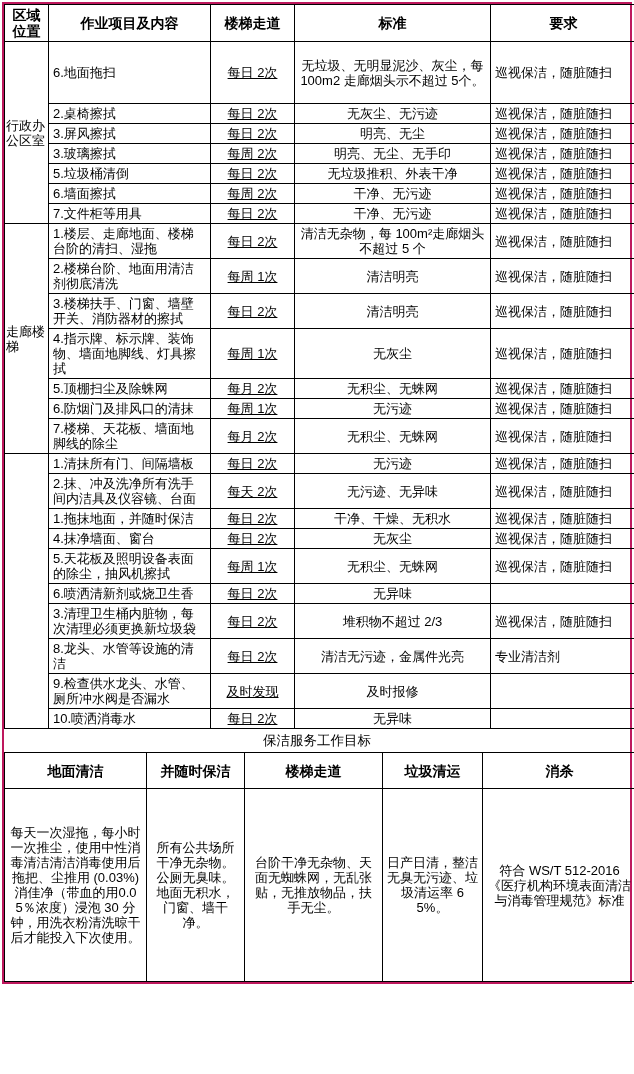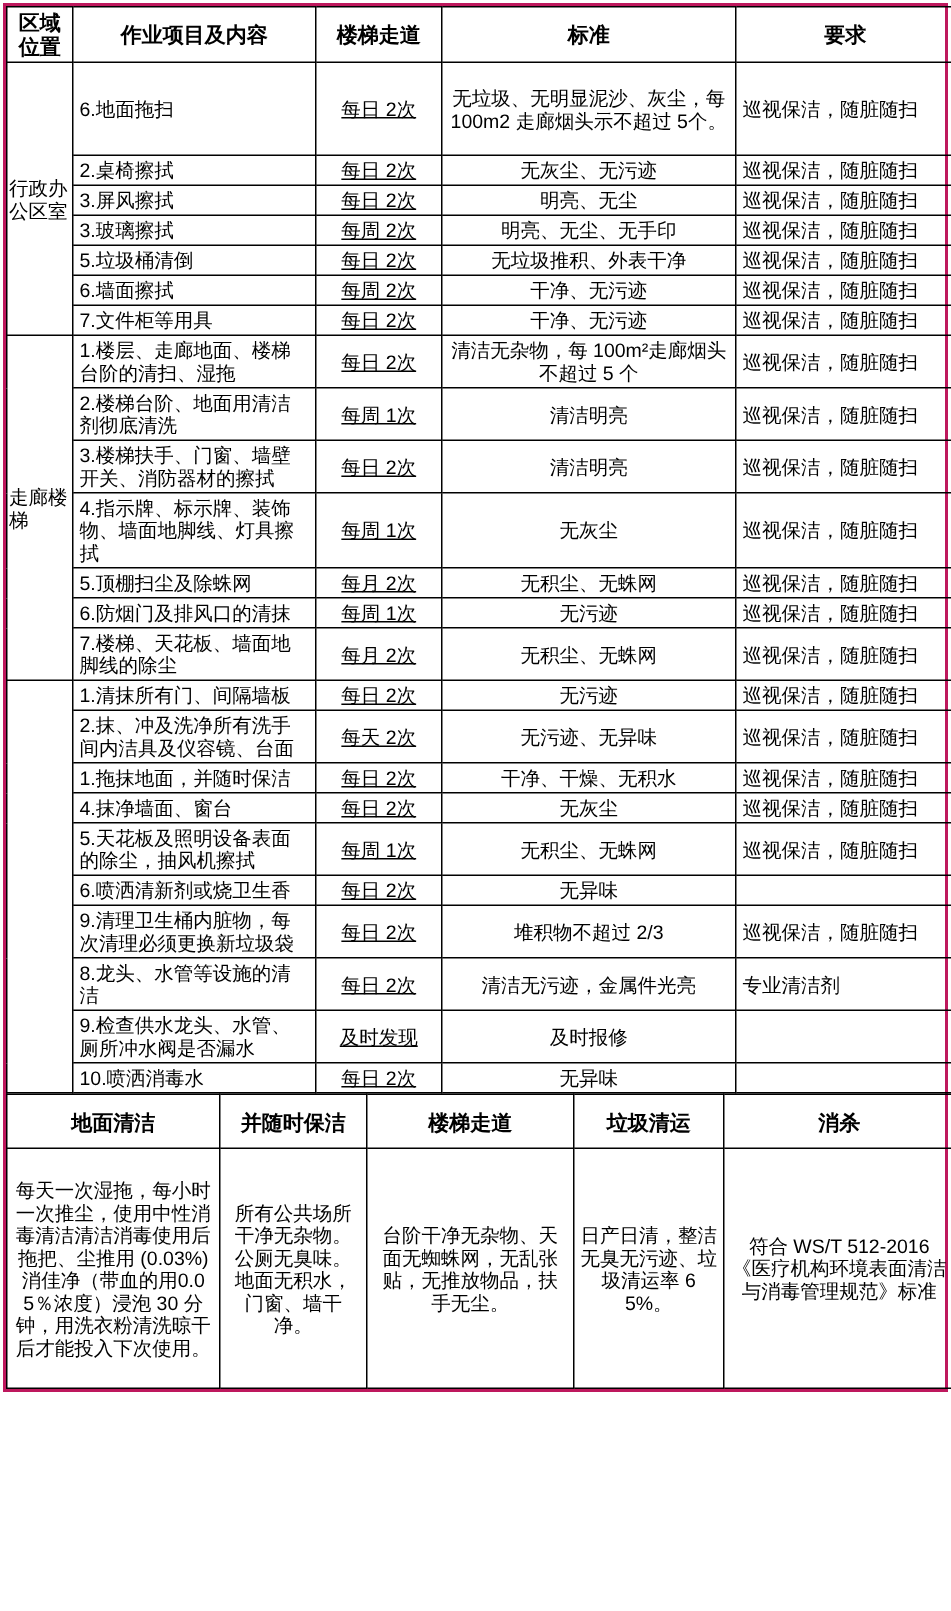--- a/index.html
+++ b/index.html
@@ -24,21 +24,21 @@
   .c-freq  { text-align:center;text-decoration:underline; }
   .c-std   { text-align:center; }
   .c-req   { text-align:left; }
   tr.h62 { height:62px; }
   .banner {
     text-align:center; font-size:13.5px; line-height:16px;
     padding:4px 0 3px 0; background:#fff;
   }
   .goals th { padding:2px 6px; }
   .goals tr.ghead { height:36px; }
-  .goals td { text-align:center; height:160px; }
+  .goals td { text-align:center; height:193px; }
 </style>
 </head>
 <body>
 
 <div class="sheet">
 
   <table class="main">
     <colgroup>
       <col style="width:44px">
         <col style="width:162px">
@@ -176,21 +176,21 @@
         <td class="c-std">无积尘、无蛛网</td>
         <td class="c-req">巡视保洁，随脏随扫</td>
       </tr>
       <tr>
         <td class="c-item">6.喷洒清新剂或烧卫生香</td>
         <td class="c-freq">每日 2次</td>
         <td class="c-std">无异味</td>
         <td class="c-req"></td>
       </tr>
       <tr>
-        <td class="c-item">9.清理卫生桶内脏物，每次清理必须更换新垃圾袋</td>
+        <td class="c-item">3.清理卫生桶内脏物，每次清理必须更换新垃圾袋</td>
         <td class="c-freq">每日 2次</td>
         <td class="c-std">堆积物不超过 2/3</td>
         <td class="c-req">巡视保洁，随脏随扫</td>
       </tr>
       <tr>
         <td class="c-item">8.龙头、水管等设施的清洁</td>
         <td class="c-freq">每日 2次</td>
         <td class="c-std">清洁无污迹，金属件光亮</td>
         <td class="c-req">专业清洁剂</td>
       </tr>
@@ -202,20 +202,21 @@
       </tr>
       <tr>
         <td class="c-item">10.喷洒消毒水</td>
         <td class="c-freq">每日 2次</td>
         <td class="c-std">无异味</td>
         <td class="c-req"></td>
       </tr>
     </tbody>
   </table>
 
+  <div class="banner">保洁服务工作目标</div>
 
   <table class="goals">
     <colgroup>
       <col style="width:142px">
         <col style="width:98px">
         <col style="width:138px">
         <col style="width:100px">
         <col style="width:154px">
     </colgroup>
     <thead>

